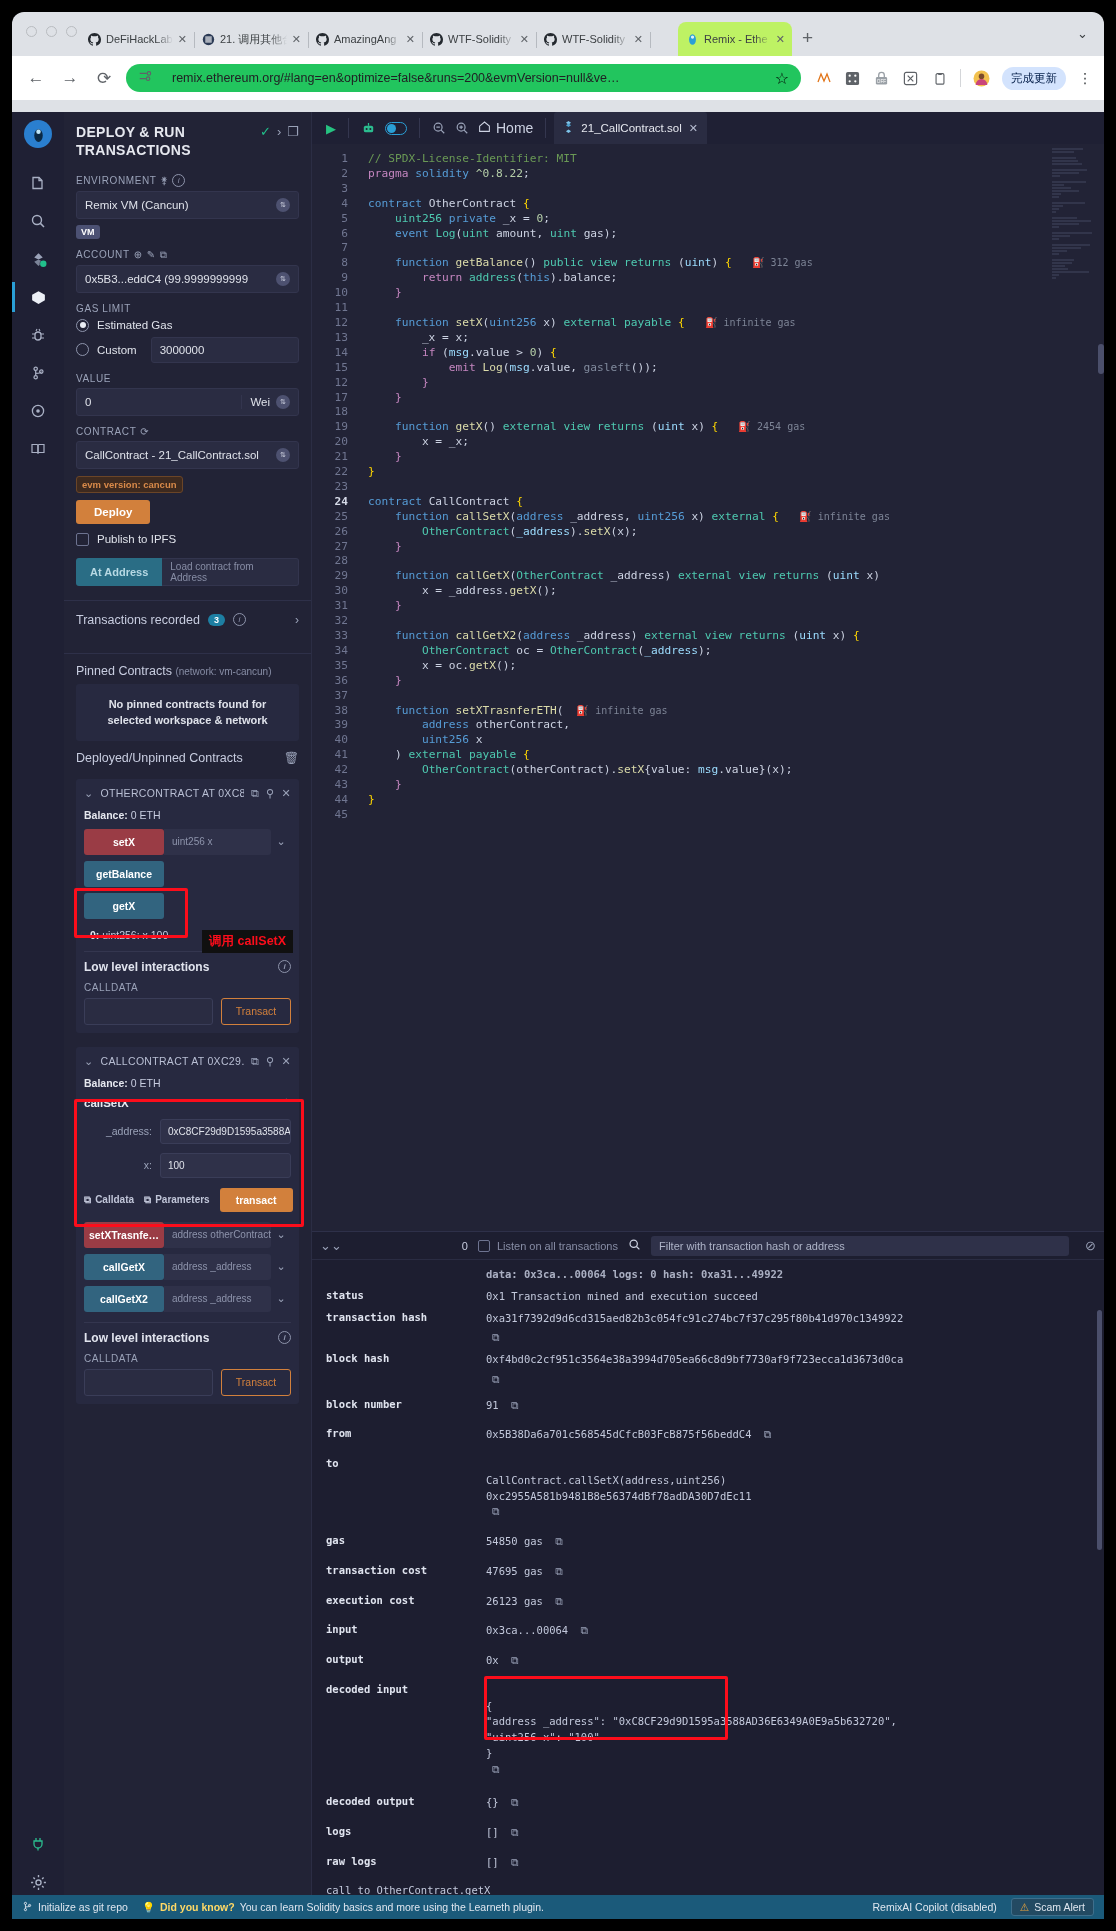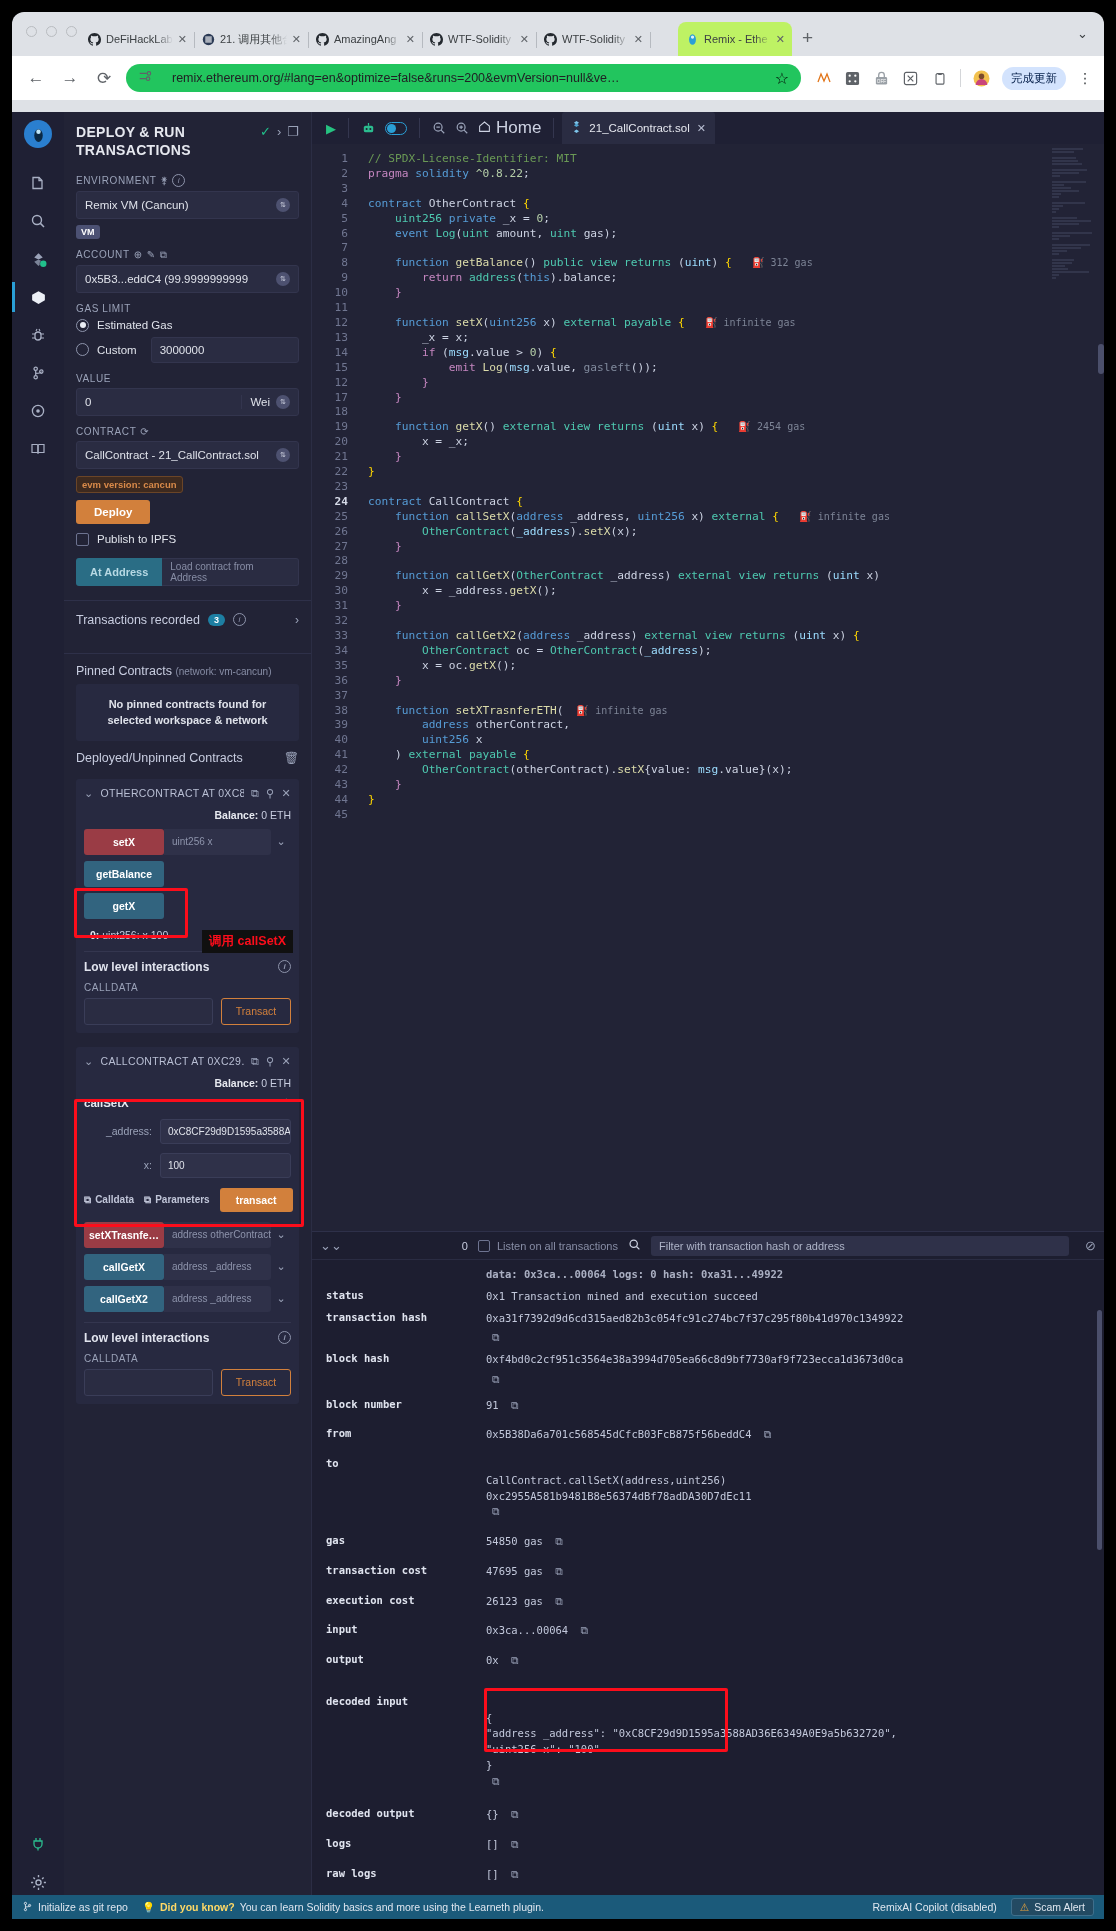--- a/index.html
+++ b/index.html
@@ -96,21 +96,21 @@
 
   .sec-title { font-size:12.5px; color:#c8cde0; padding:10px 12px 6px; }
   .sec-title .sub { font-size:10px; color:#878da5; }
   .nopin { background:#272940; border-radius:3px; margin:0 12px; padding:12px 8px; text-align:center;
     font-size:11px; font-weight:bold; color:#dfe2ea; line-height:1.5; }
 
   .ccard { background:#272940; border-radius:3px; margin:8px 12px 0; padding:8px; }
   .ccard-head { display:flex; align-items:center; gap:7px; font-size:10.5px; color:#b9bfd4; letter-spacing:.3px; }
   .ccard-head .nm { flex:1; overflow:hidden; white-space:nowrap; }
   .ccard-head .hic { color:#9aa2b8; font-size:11px; }
-  .bal { font-size:10.5px; color:#c8cde0; margin:9px 0 8px;text-align:right; }
+  .bal { font-size:10.5px; color:#c8cde0; margin:9px 0 8px; }
   .bal b { color:#e6e8ef; }
   .frow { display:flex; margin-bottom:6px; align-items:stretch; }
   .fbtn { width:80px; flex:0 0 80px; border-radius:3px; font-size:10.5px; font-weight:bold; color:#fff;
     display:flex; align-items:center; justify-content:center; padding:7px 0; }
   .fbtn.red { background:#9a3c45; }
   .fbtn.blue { background:#32647f; }
   .farg { flex:1; background:#2f3149; border-radius:0 3px 3px 0; display:flex; align-items:center;
     padding:0 8px; font-size:10px; color:#8d93ab; overflow:hidden; white-space:nowrap; }
   .fchev { width:20px; display:flex; align-items:center; justify-content:center; color:#9aa2b8; font-size:11px; }
   .retval { font-size:10.5px; color:#c6cbdd; padding:4px 0 0 6px; }
@@ -144,21 +144,21 @@
   
   .editorwrap { flex:1; display:flex; flex-direction:column; min-width:0; position:relative; }
   .edtabs { height:32px; background:#1f2034; display:flex; align-items:center; gap:4px; padding:0 6px; flex:0 0 32px; }
   .edtabs .grp { display:flex; align-items:center; gap:9px; padding:0 8px; }
   .edtabs .ti { color:#9aa2b8; font-size:13px; display:flex; align-items:center; }
   .edtabs .play { color:#26c281; font-size:13px; }
   .edtabs .toggle-on { width:22px; height:13px; border-radius:7px; border:1.5px solid #2a9fd6;
     display:flex; align-items:center; padding-left:1px; }
   .edtabs .toggle-on i { width:9px; height:9px; border-radius:50%; background:#2a9fd6; display:block; }
   .edtabs .vdiv { width:1px; height:20px; background:#34364f; }
-  .edtabs .home { display:flex; align-items:center; gap:5px; font-size:17px; color:#cdd2e2; }
+  .edtabs .home { display:flex; align-items:center; gap:5px; font-size:14px; color:#cdd2e2; }
   .ftab { background:#2a2c42; border-radius:3px 3px 0 0; height:32px; display:flex; align-items:center;
     gap:7px; padding:0 9px; font-size:11.5px; color:#e6e8ef; margin-left:4px; }
   .ftab .sol { color:#4fa3d1; font-size:11px; }
   .ftab .x { color:#b7bdd1; font-size:11px; }
 
   .code { flex:1; background:#222336; overflow:hidden; position:relative; display:flex;
     font-family:"DejaVu Sans Mono", monospace; font-size:11.2px; line-height:14.9px; }
   .gut { width:44px; flex:0 0 44px; text-align:right; padding:8px 8px 0 0; color:#707691; }
   .gut .ln.cur { color:#d6dae8; font-weight:bold; }
   .codebody { flex:1; padding:8px 0 0 12px; white-space:pre; overflow:hidden; color:#cdd3e3; position:relative; }.fn{color:#dcdcaa}.num{color:#b5cea8}.cm{color:#6a9955}.br{color:#ffd700}.mg{color:#c586c0}
@@ -920,21 +920,21 @@
               <span class="cpy">⧉</span>
             </span>
           </div>
           <div class="trow" style="margin-top:8px">
             <span class="k">output</span>
             <span class="v">
               <span>0x</span>
               <span class="cpy">⧉</span>
             </span>
           </div>
-          <div class="trow" style="margin-top:20px;position:relative">
+          <div class="trow" style="margin-top:8px;position:relative">
             <span class="k">decoded input</span>
             <span class="v" style="white-space:pre-line">
               <span>{
         "address _address": "0xC8CF29d9D1595a3588AD36E6349A0E9a5b632720",
         "uint256 x": "100"
 }</span>
               <span class="cpy">⧉</span>
             </span>
             <span class="redbox" style="left:172px; top:-4px; width:244px; height:64px;"></span>
           </div>

